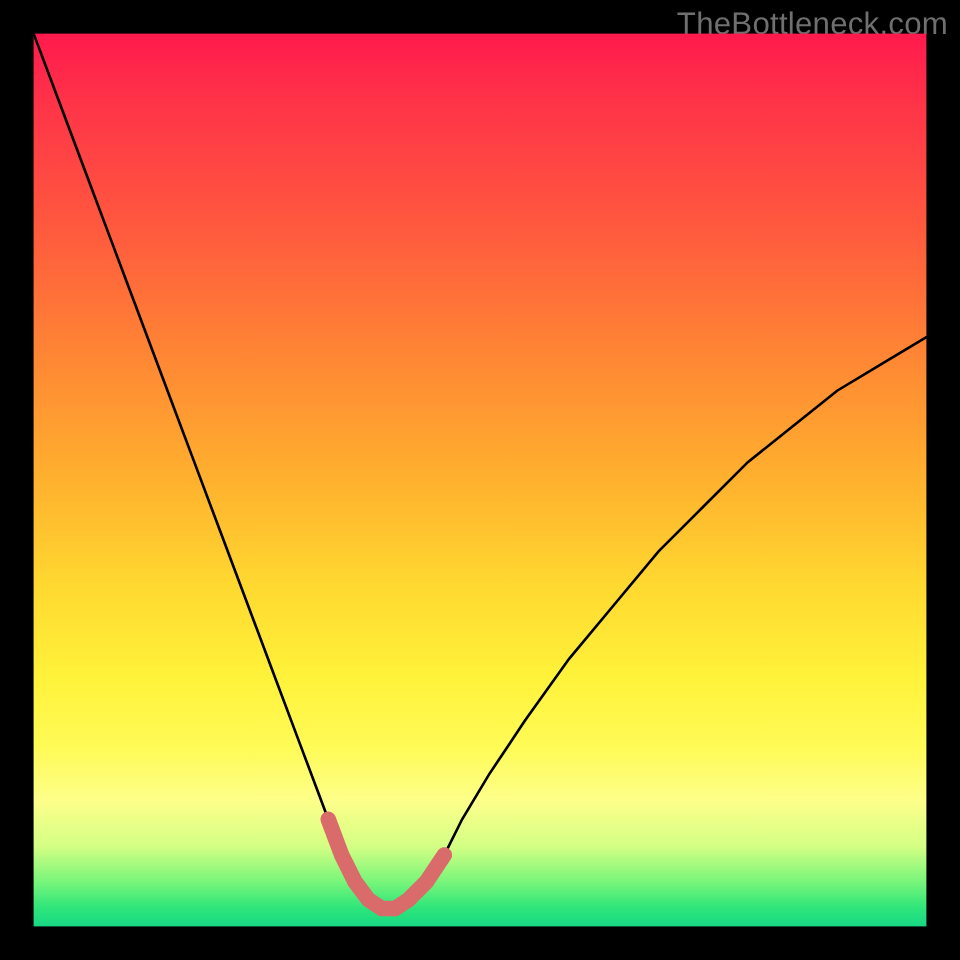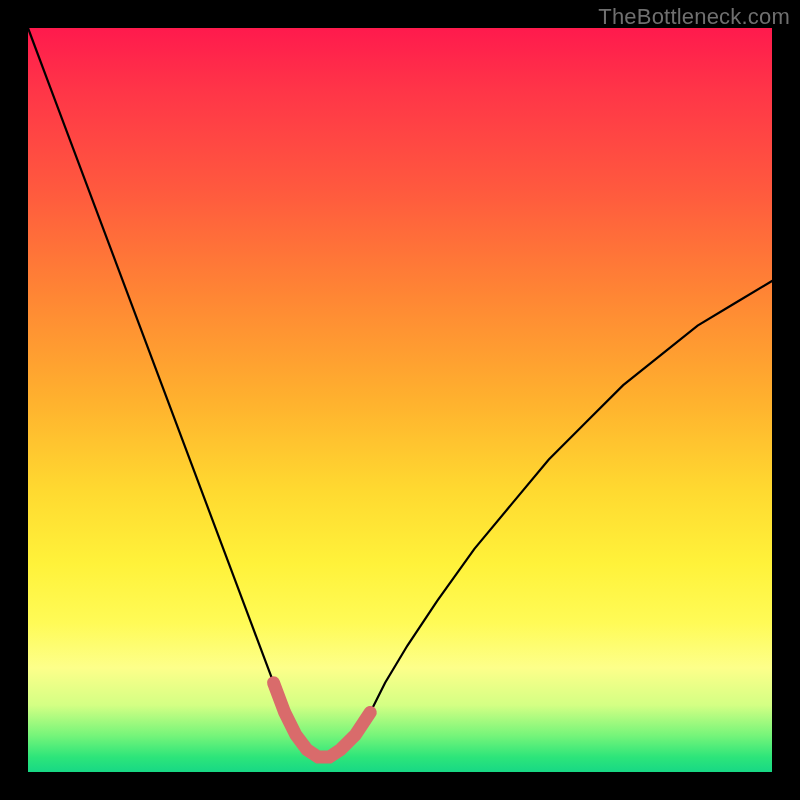--- a/index.html
+++ b/index.html
@@ -41,21 +41,21 @@
       #78f57a 95%,
       #2de57a 98%,
       #17d885 100%
     );
   }
   .watermark {
     position: absolute;
     top: 4px;
     right: 10px;
     color: #6f6f6f;
-    font-size: 22px;
+    font-size: 26px;
     letter-spacing: 0.2px;
     user-select: none;
   }
   svg.curve {
     position: absolute;
     left: 0;
     top: 0;
     width: 744px;
     height: 744px;
     overflow: visible;

